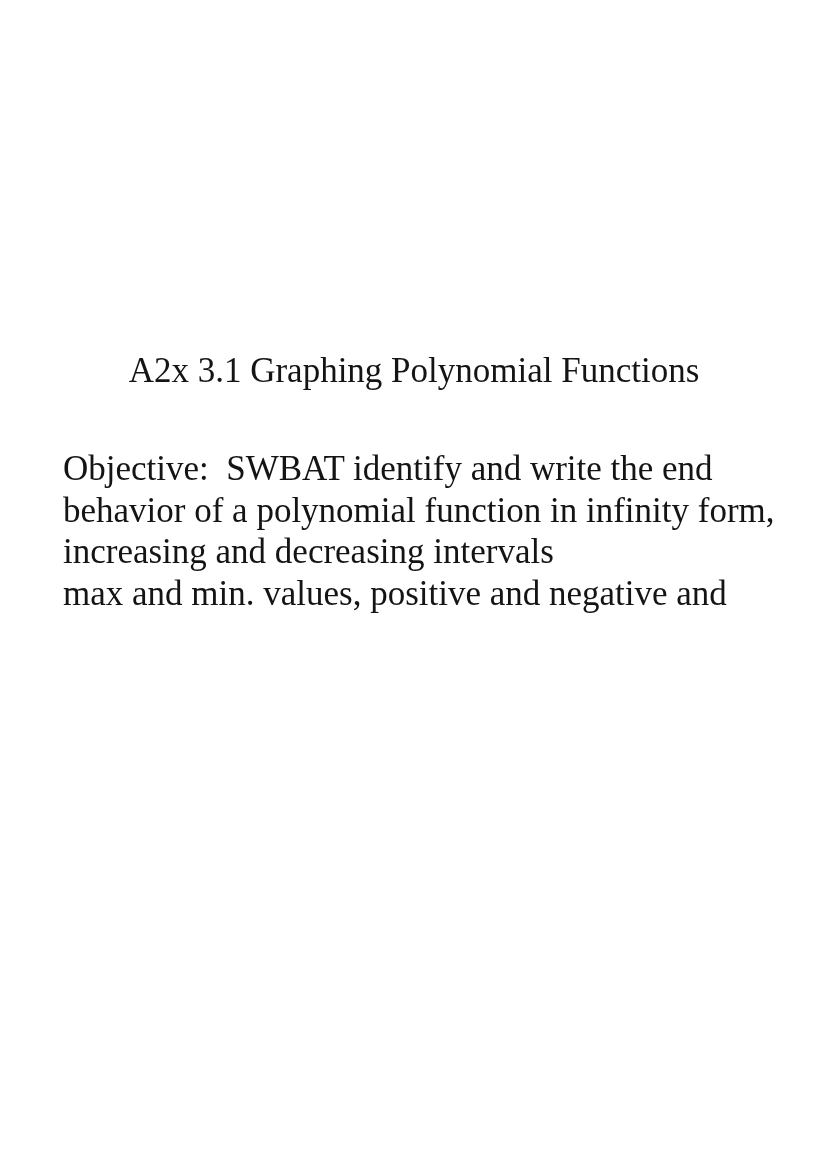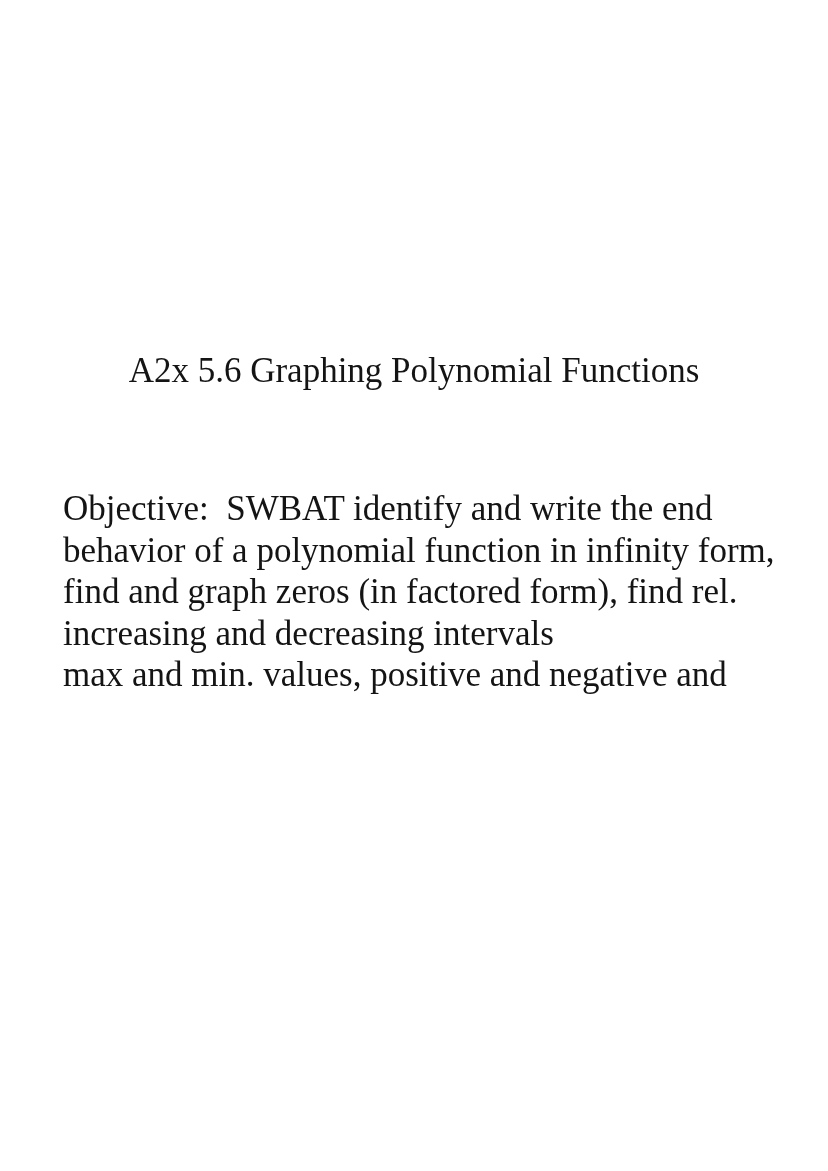--- a/index.html
+++ b/index.html
@@ -23,37 +23,36 @@
     width: 100%;
     margin: 0;
     text-align: center;
     font-size: 35px;
     font-weight: 400;
     line-height: 42px;
     white-space: pre;
   }
   .objective {
     position: absolute;
-    top: 488px;
+    top: 448px;
     left: 63px;
     width: 720px;
     font-size: 35px;
     font-weight: 400;
     line-height: 41.5px;
   }
   .objective .line {
     white-space: pre; 
   }
 </style>
 </head>
 <body>
 
 <div class="page">
-  <h1 class="title">A2x 5.6 Graphing Polynomial Functions</h1>
+  <h1 class="title">A2x 3.1 Graphing Polynomial Functions</h1>
 
   <div class="objective">
     <div class="line">Objective:  SWBAT identify and write the end</div>
     <div class="line">behavior of a polynomial function in infinity form,</div>
-    <div class="line">find and graph zeros (in factored form), find rel.</div>
     <div class="line">increasing and decreasing intervals</div>
     <div class="line">max and min. values, positive and negative and</div>
   </div>
 </div>
 
 </body></html>

